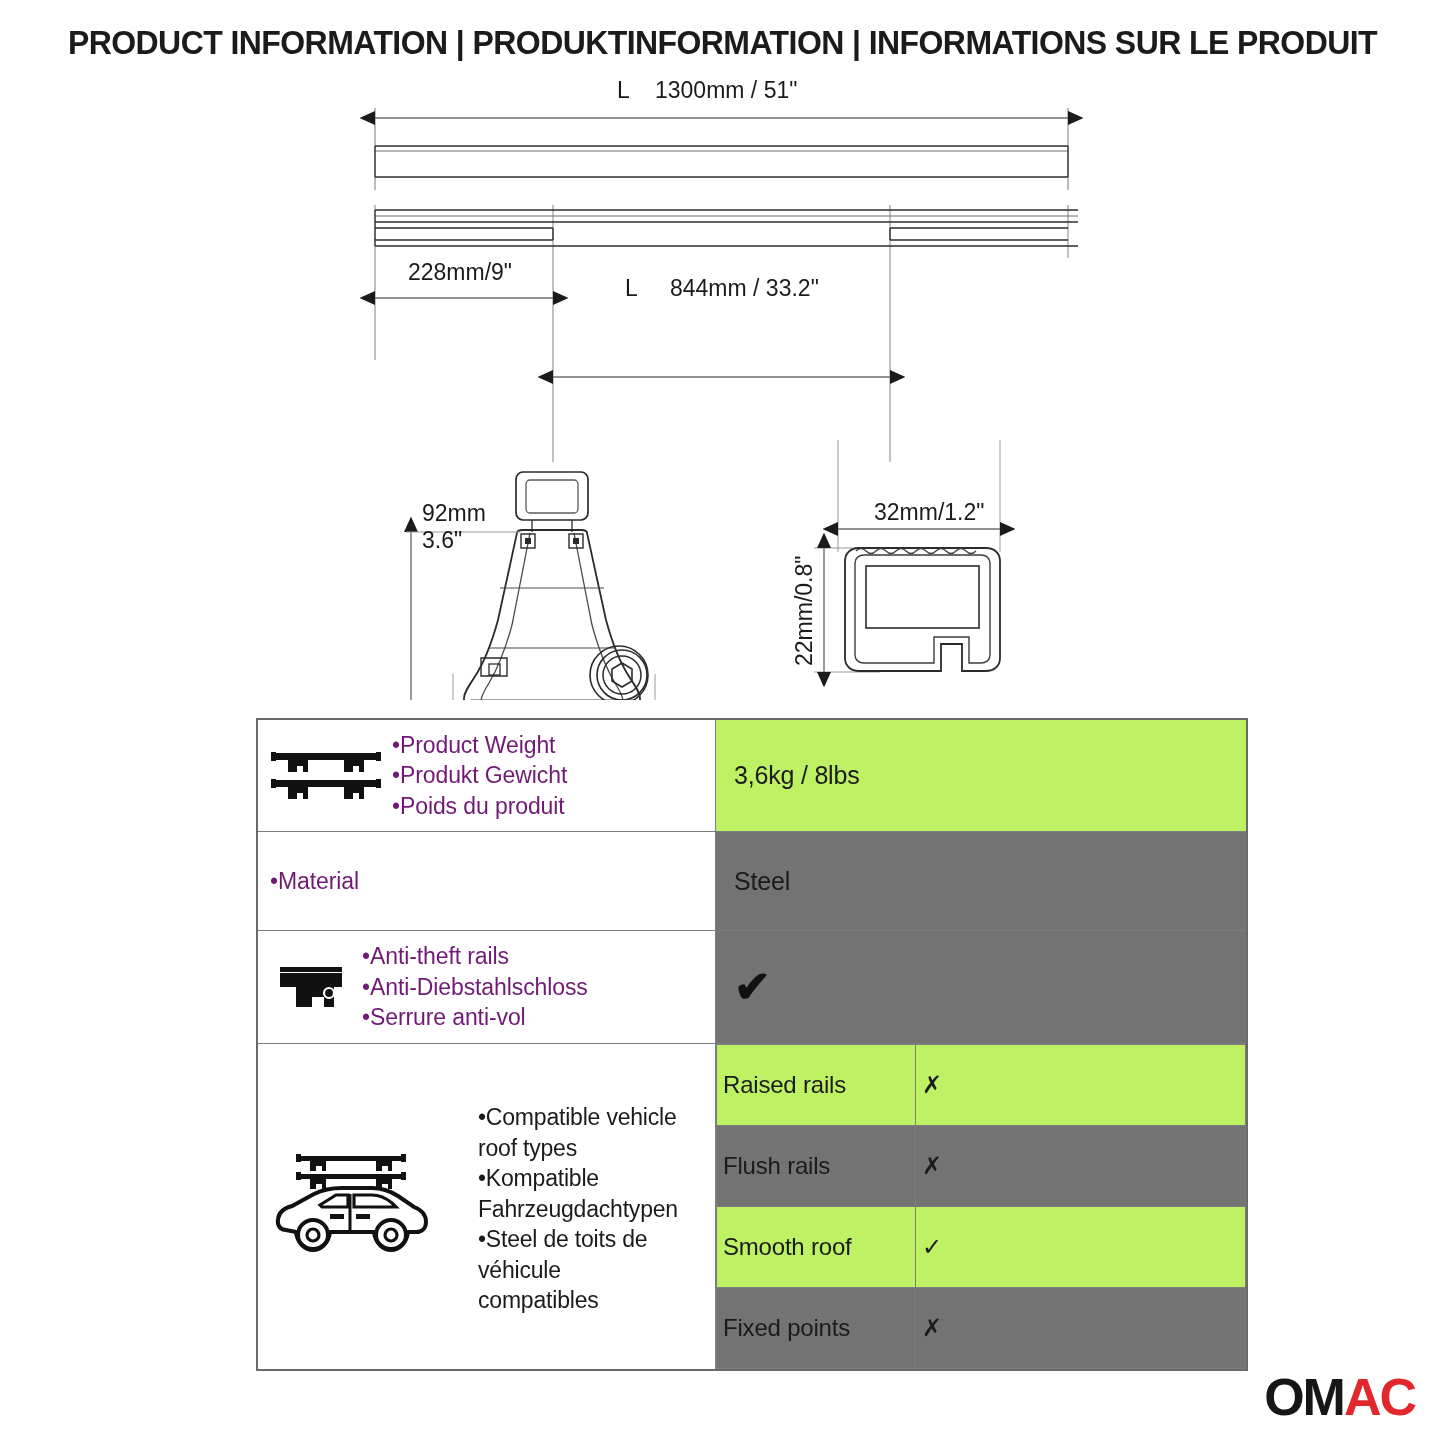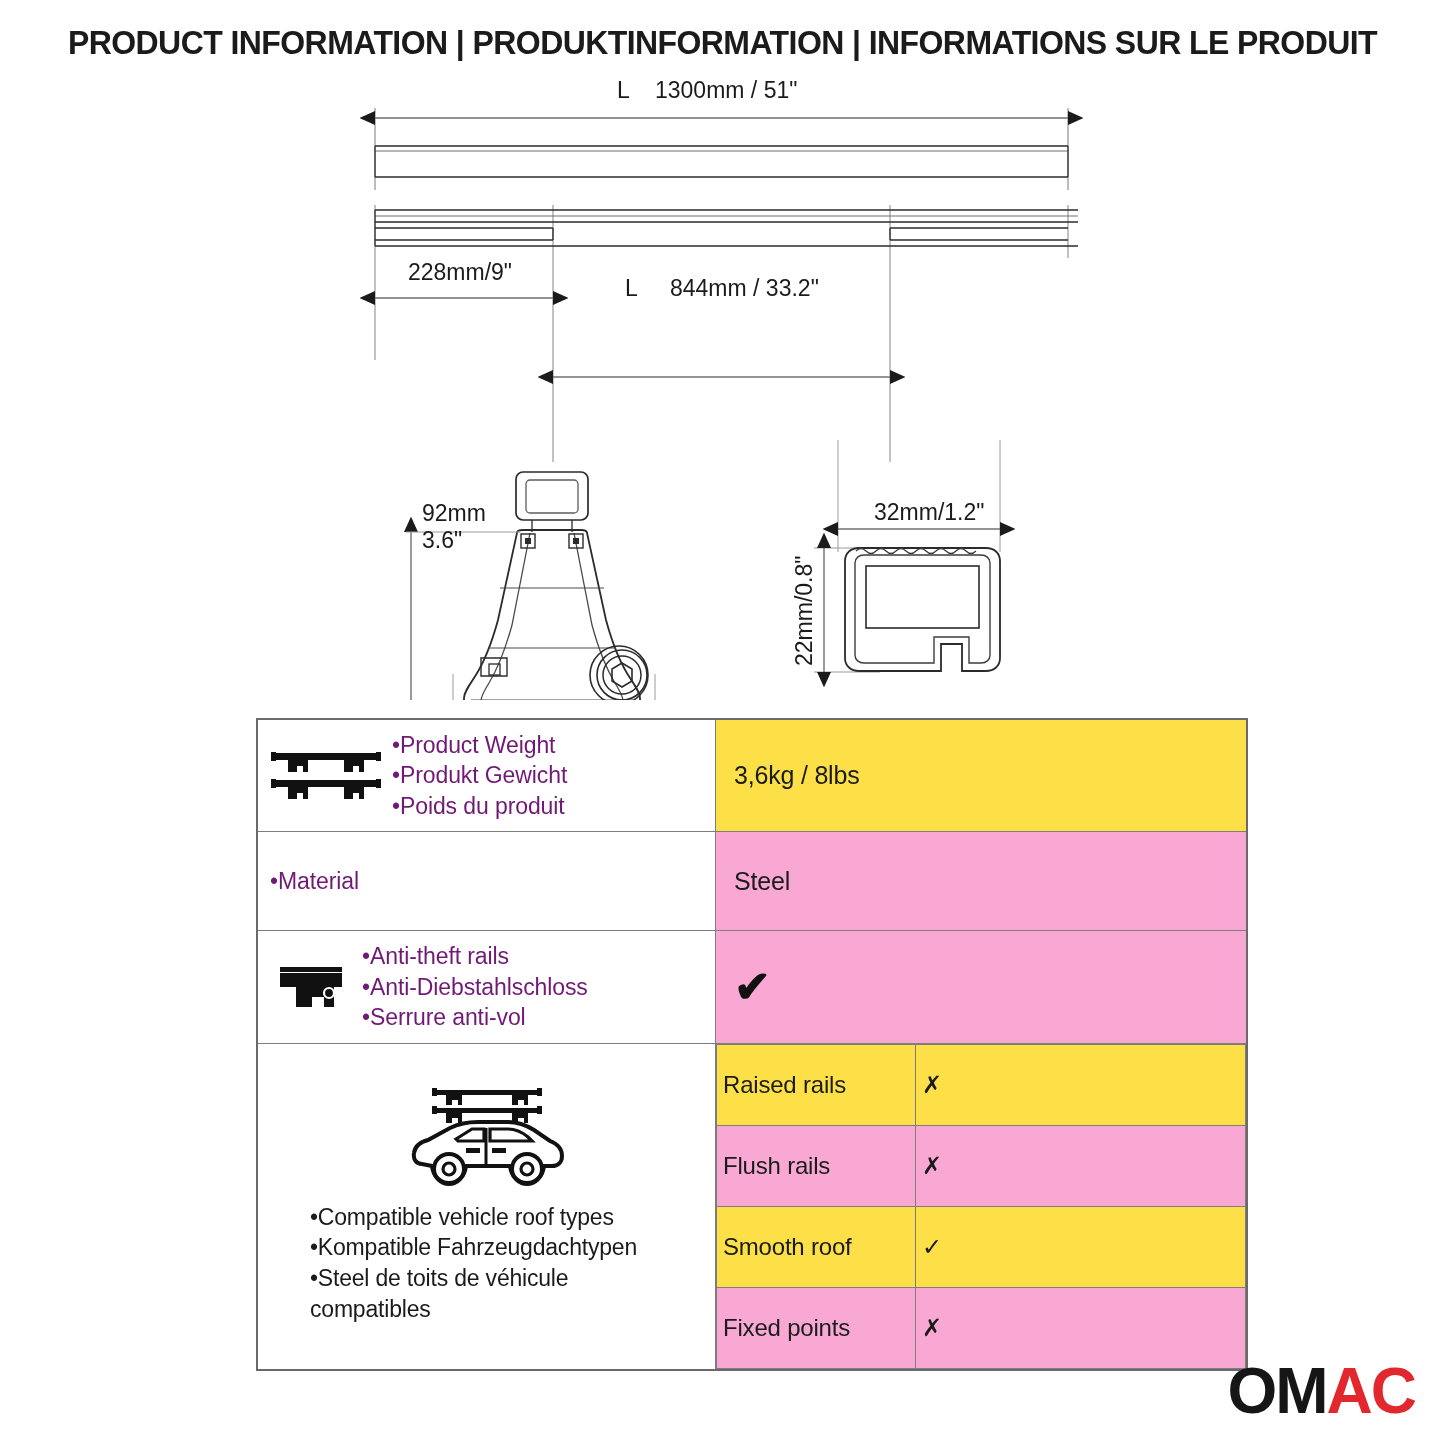--- a/index.html
+++ b/index.html
@@ -85,22 +85,22 @@
     color: #701a75;
     letter-spacing: -0.1px;
   }
   .label-list div { white-space: nowrap; }
   .value-cell {
     padding: 8px 0 8px 18px !important;
     font-size: 25px;
     color: #1b1b1b;
     letter-spacing: -0.2px;
   }
-  .shade { background: #fde047; }
-  .plain { background: #f9a8d4; }
+  .shade { background: #bef264; }
+  .plain { background: #737373; }
 
   .tick {
     font-size: 44px;
     line-height: 1;
     font-weight: bold;
     color: #111;
   }
 
   
   .nested-cell { padding: 0 !important; }
@@ -120,39 +120,39 @@
   td.roof-mark {
     font-size: 26px;
     font-weight: bold;
   }
   .mark-no { font-family: "DejaVu Sans", sans-serif; }
   .mark-yes { font-family: "DejaVu Sans", sans-serif; }
 
   .compat-cell { padding: 6px 8px 10px 10px !important; }
   .compat-wrap {
     display: flex;
-    flex-direction: column;
+    flex-direction: row;
     align-items: center;
   }
   .compat-text {
     align-self: flex-start;
     margin-left: 42px;
     margin-top: 10px;
     font-size: 23px;
     line-height: 1.33;
     letter-spacing: -0.2px;
     color: #1b1b1b;
   }
 
   
   #omac-logo {
     position: absolute;
     right: 30px;
     bottom: 22px;
-    font-size: 64px;
+    font-size: 52px;
     font-weight: bold;
     letter-spacing: -2px;
     line-height: 1;
   }
   #omac-logo .dark { color: #161616; }
   #omac-logo .red { color: #e2282c; }
 </style>
 </head>
 <body>
 

